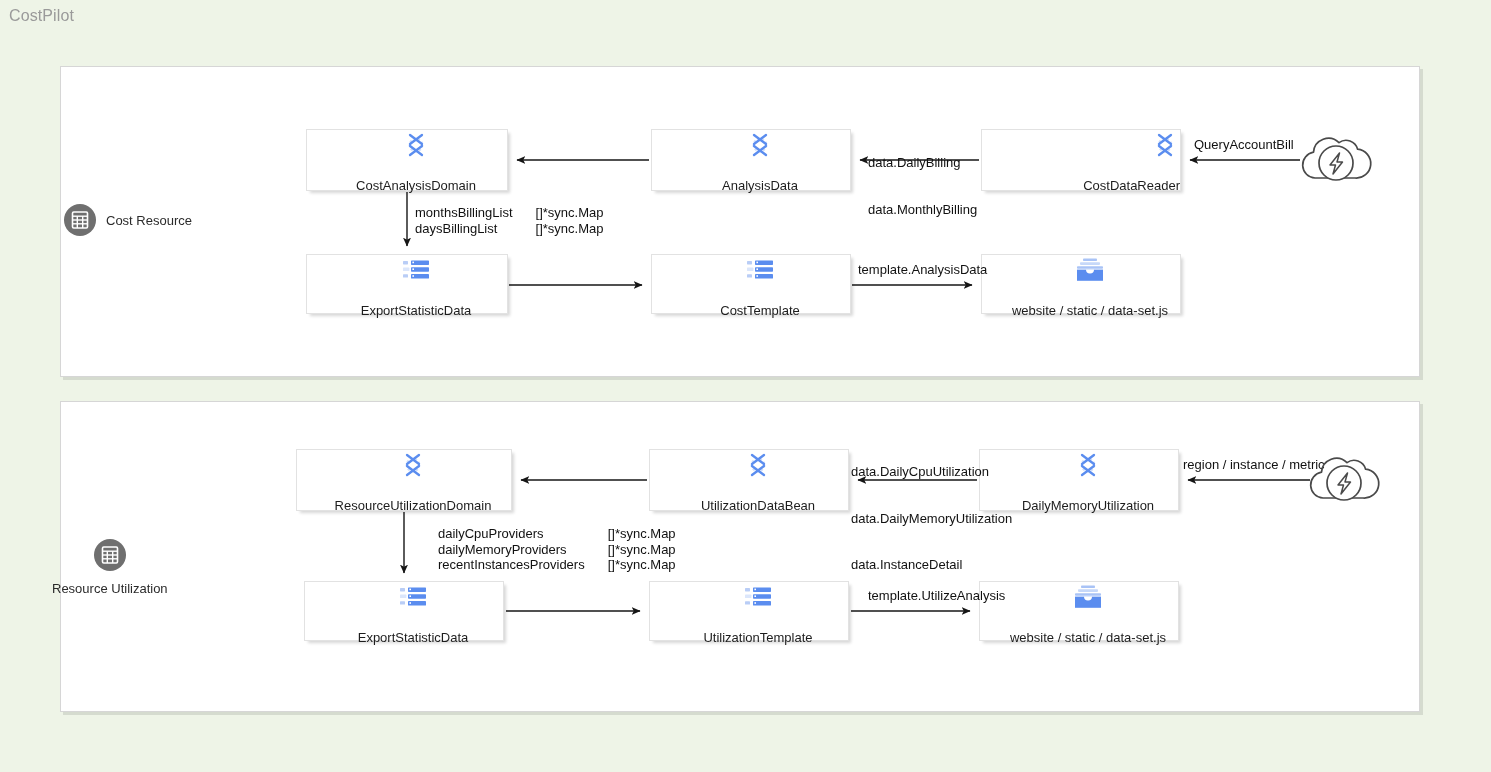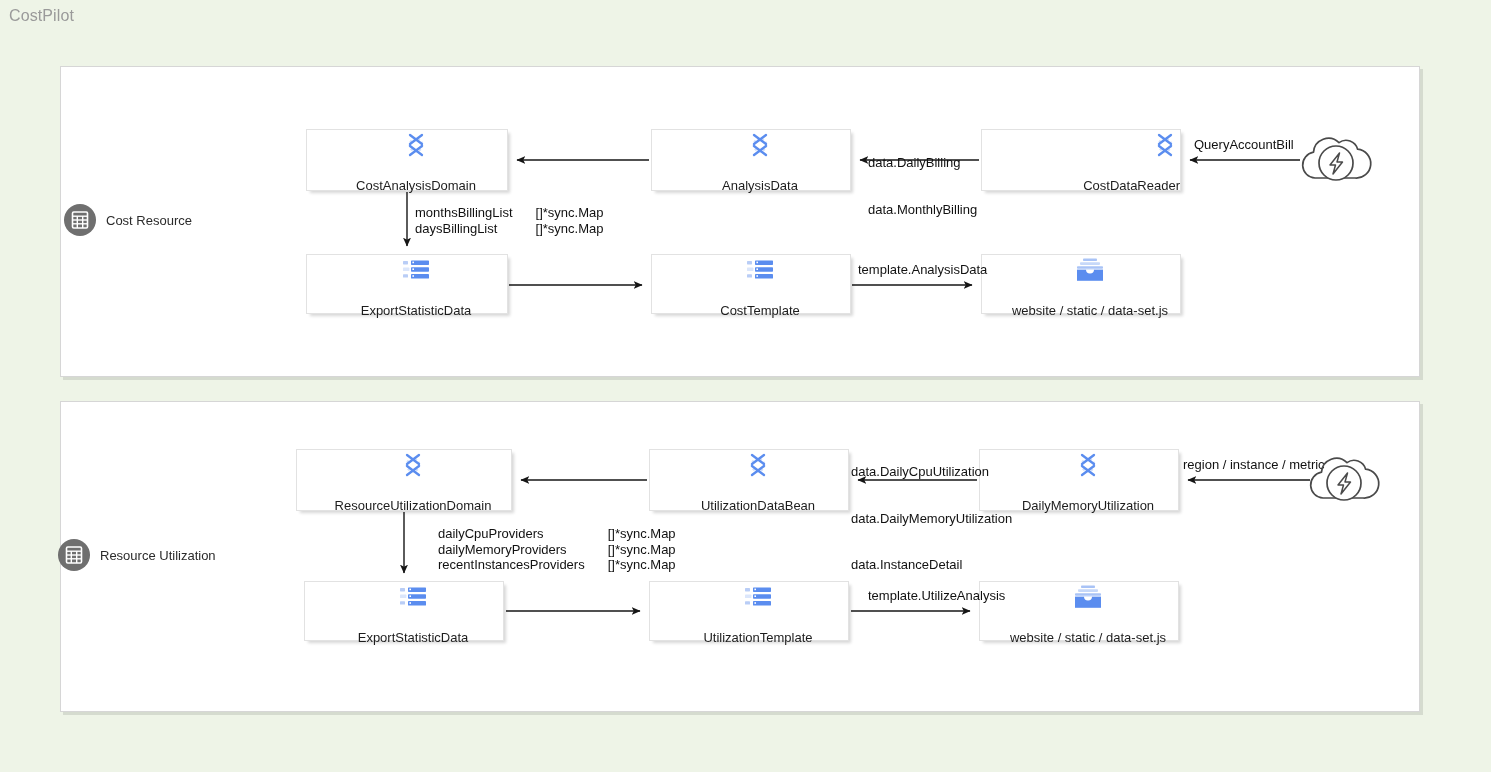--- a/index.html
+++ b/index.html
@@ -35,21 +35,21 @@
   #group-resource-utilization{ left: 60px;  top: 401px; width: 1360px; height: 311px; }
 
   
   .group-legend {
     position: absolute;
     display: flex;
     align-items: center;
     gap: 10px;
   }
   #legend-cost-analysis        { left: 64px; top: 204px; }
-  #legend-resource-utilization { left: 58px; top: 539px; }
+  #legend-resource-utilization { left: 52px; top: 539px; flex-direction: column; }
   .legend-circle {
     width: 32px; height: 32px;
     border-radius: 50%;
     background: #6f6f6f;
     display: flex;
     align-items: center;
     justify-content: center;
     flex: 0 0 auto;
   }
   .legend-label {

